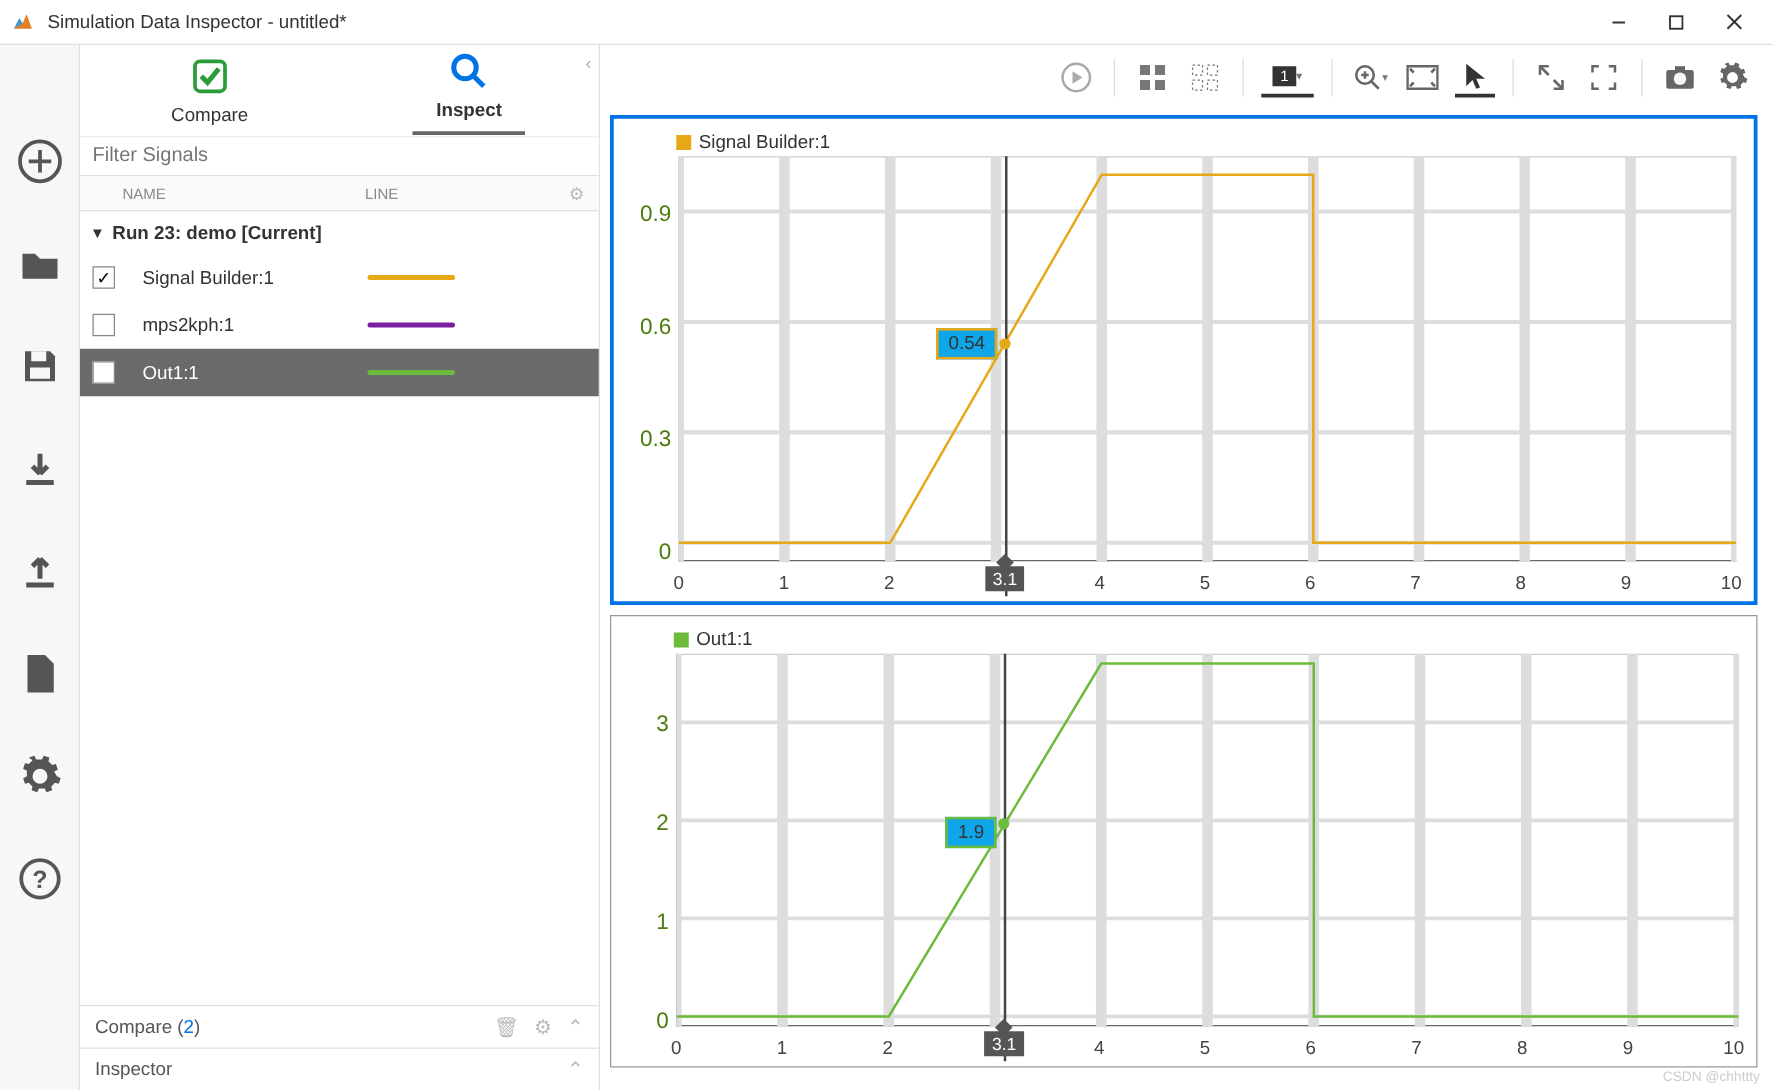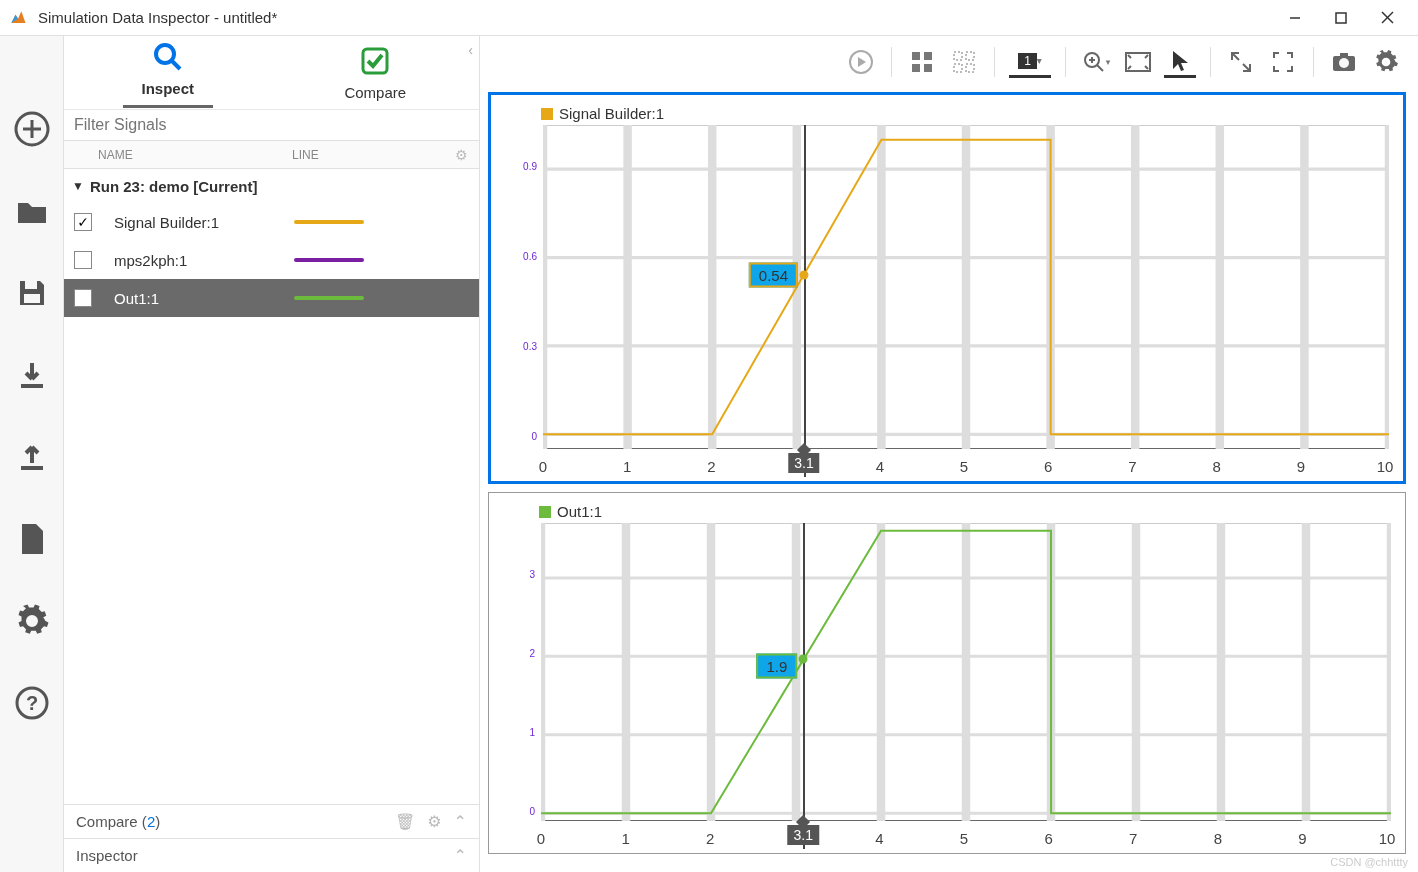--- a/index.html
+++ b/index.html
@@ -67,21 +67,21 @@
 .chart.selected { border: 3px solid #0073e6; }
 .chart.c1 { height: 392px; }
 .chart.c2 { height: 362px; }
 
 .chart .legend { position: absolute; top: 10px; left: 50px; font-size: 15px; display: flex; align-items: center; gap: 6px; }
 .chart .legend .lb { width: 12px; height: 12px; }
 
 .chart .plotarea { position: absolute; left: 52px; right: 14px; top: 30px; bottom: 32px; border: 1px solid #666; border-right: 1px solid #ccc; border-top: 1px solid #ccc;}
 .chart .plotarea svg { position: absolute; inset: -1px; width: calc(100% + 2px); height: calc(100% + 2px); }
 
-.chart .ylabel { position: absolute; left: 8px; font-size: 10px; color: #6d28d9; text-align: right; width: 38px; }
+.chart .ylabel { position: absolute; left: 8px; font-size: 18px; color: #4d7c0f; text-align: right; width: 38px; }
 .chart .xlabel { position: absolute; bottom: 6px; font-size: 15px; color: #444; transform: translateX(-50%); }
 
 .chart .cursor { position: absolute; top: 30px; bottom: 4px; width: 2px; background: #444; }
 .chart .cursorlab { position: absolute; bottom: 8px; background: #555; color: #fff; font-size: 14px; padding: 2px 6px; transform: translateX(-50%); }
 .chart .cursorhandle { position: absolute; width: 10px; height: 10px; background: #555; transform: translateX(-50%) rotate(45deg); }
 
 .chart .datapt { position: absolute; width: 9px; height: 9px; border-radius: 50%; transform: translate(-50%,-50%); }
 .chart .datalab { position: absolute; border: 2px solid; background: #0ea5e9; font-size: 15px; padding: 2px 8px; transform: translate(-100%,-50%); }
 
 .watermark { position: absolute; right: 10px; bottom: 4px; color: #ccc; font-size: 11px; }
@@ -165,37 +165,37 @@
         <svg width="36" height="36">
           <circle cx="18" cy="18" r="15" fill="none" stroke="#555" stroke-width="3"></circle>
           <text x="18" y="25" text-anchor="middle" font-size="20" fill="#555" font-weight="bold">?</text>
         </svg>
       </div>
   </div>
 
   <div class="panel">
     <span class="collapse">‹</span>
     <div class="tabs">
+      <div class="tab">
+        <span class="ticon">
+            <svg width="30" height="30">
+              <rect x="3" y="3" width="24" height="24" rx="4" fill="none" stroke="#2a9d3a" stroke-width="3"></rect>
+              <path d="M8 15l5 5 9-11" fill="none" stroke="#2a9d3a" stroke-width="4"></path>
+            </svg>
+          </span>
+        <span class="tlabel">Compare</span>
+      </div>
       <div class="tab active">
         <span class="ticon">
             <svg width="30" height="30">
               <circle cx="12" cy="12" r="9" fill="none" stroke="#0073e6" stroke-width="4"></circle>
               <line x1="19" y1="19" x2="27" y2="27" stroke="#0073e6" stroke-width="4"></line>
             </svg>
           </span>
         <span class="tlabel">Inspect</span>
-      </div>
-      <div class="tab">
-        <span class="ticon">
-            <svg width="30" height="30">
-              <rect x="3" y="3" width="24" height="24" rx="4" fill="none" stroke="#2a9d3a" stroke-width="3"></rect>
-              <path d="M8 15l5 5 9-11" fill="none" stroke="#2a9d3a" stroke-width="4"></path>
-            </svg>
-          </span>
-        <span class="tlabel">Compare</span>
       </div>
     </div>
     <div class="filter">
       <input placeholder="Filter Signals" style="">
     </div>
     <div class="cols">
       <span class="cname">NAME</span>
       <span class="cline">LINE</span>
       <span class="cgear">⚙</span>
     </div>

